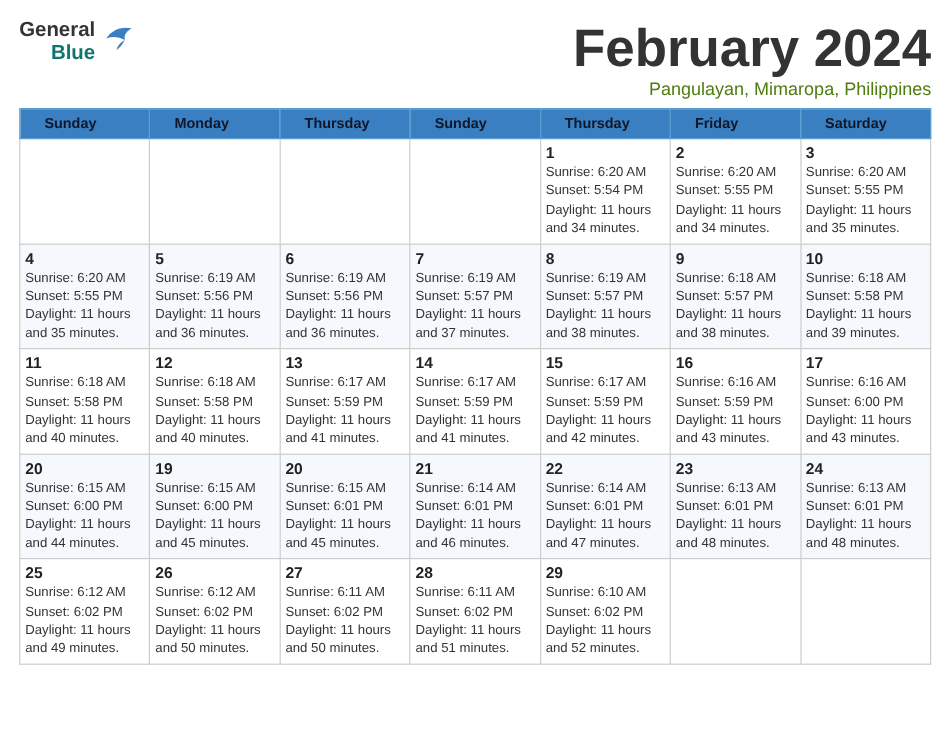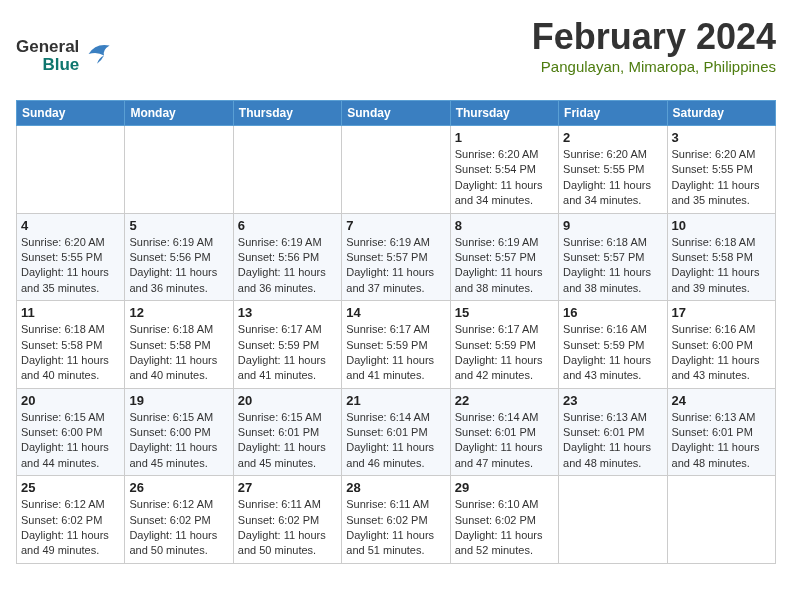--- a/index.html
+++ b/index.html
@@ -6,49 +6,49 @@
     body {
       font-family: Arial, sans-serif;
       background: #fff;
       width: 792px;
       min-height: 612px;
       padding: 16px;
     }
     .header-area {
       display: flex;
       justify-content: space-between;
-      align-items: flex-end;
-      margin-bottom: 25px;
+      align-items: flex-start;
+      margin-bottom: 7px;
     }
     .logo {
       display: flex;
       flex-direction: column;
       align-items: flex-start;
     }
     .title-area {
       text-align: right;
     }
     .month-title {
-      font-size: 36px;
+      font-size: 44px;
       font-weight: bold;
       color: #333;
     }
     .location-title {
       font-size: 15px;
       color: #4d7c0f;
     }
     .calendar {
       width: 100%;
       border-collapse: collapse;
       font-size: 11px;
     }
     .calendar th {
       background-color: #3a7fc1;
-      color: #ffffff;
-      padding: 5px 5px;
+      color: #0f172a;
+      padding: 5px 20px;
       text-align: left;
       border: 1px solid #5a9fd4;
       font-size: 12px;
     }
     .calendar td {
       border: 1px solid #ccc;
       vertical-align: top;
       padding: 4px 4px;
       width: 107px;
       min-height: 70px;

